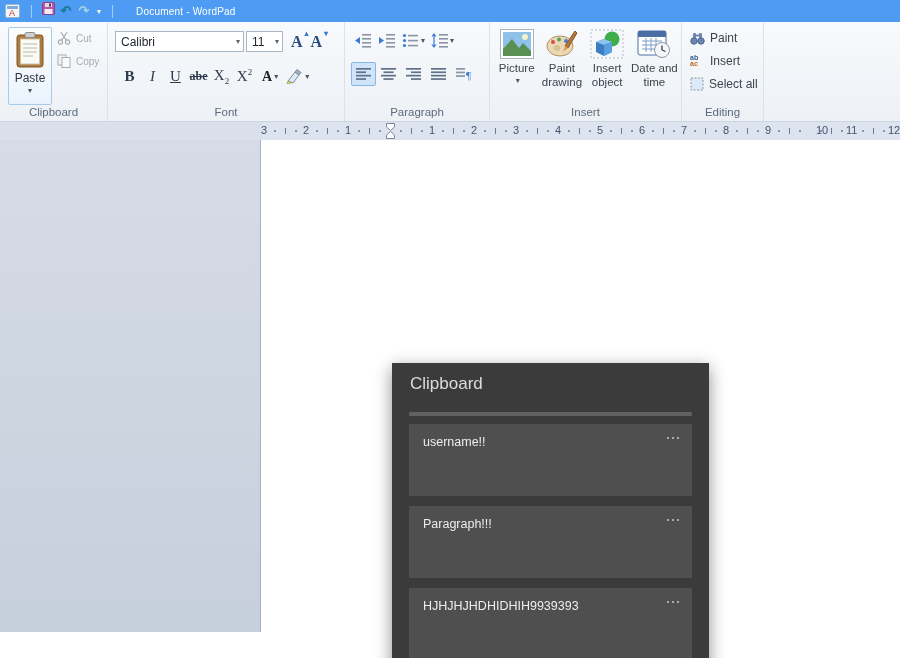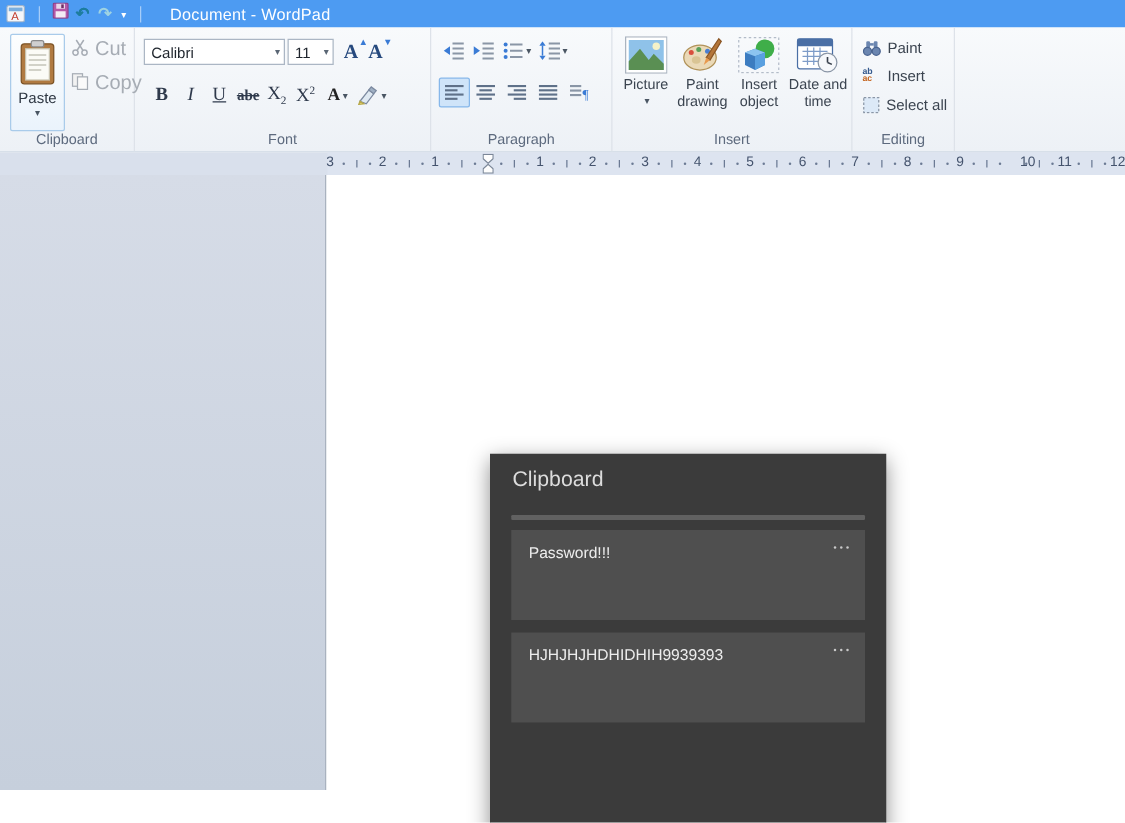--- a/index.html
+++ b/index.html
@@ -7,48 +7,48 @@
   .window{position:relative;width:900px;height:658px}
 
   
   .titlebar{height:22px;background:#4d9bf2;display:flex;align-items:center;color:#fff;padding-left:4px}
   .app-ico{width:15px;height:14px;margin:0 4px 0 1px;flex:0 0 auto}
   .qa-sep{width:1px;height:13px;background:rgba(255,255,255,.5);margin:0 7px}
   .qa-btn{width:18px;text-align:center;font-size:13px;line-height:20px;cursor:default}
   .undo-glyph{color:#1d7d9e;font-weight:bold;text-shadow:0 0 0 #1d7d9e}
   .redo-glyph{color:#9fd3e2;font-weight:bold}
   .qa-caret{font-size:8px;color:#fff;width:12px;text-align:center}
-  .win-title{font-size:13px;margin-left:16px;letter-spacing:.2px}
+  .win-title{font-size:10px;margin-left:16px;letter-spacing:.2px}
 
   
   .tabrow{height:26px;background:#fff;display:flex;font-size:12.5px;color:#343b44}
   .tab{min-width:55px;padding:0 12px;text-align:center;line-height:25px;cursor:default}
   .tab.file{background:#2878cc;color:#fff;min-width:62px}
   .tab.home{border-left:1px solid #eceff2;border-right:1px solid #eceff2}
 
   
   .ribbon{height:100px;background:linear-gradient(#f8fafc,#edf1f6);display:flex;border-bottom:1px solid #ccd6e2;position:relative}
   .group{position:relative;height:100%;border-right:1px solid #dde2e9}
   .group-label{position:absolute;bottom:3px;left:0;right:0;text-align:center;font-size:11.5px;color:#5d6a7e}
 
   
   .g-clip{width:108px}
   .paste-btn{position:absolute;left:8px;top:5px;width:44px;height:78px;border:1px solid #a9cbea;background:linear-gradient(#fdfefe,#eaf3fc);border-radius:2px;display:flex;flex-direction:column;align-items:center;cursor:default}
   .paste-label{font-size:12px;color:#2f3844;margin-top:3px}
   .paste-caret{font-size:8px;color:#4a5663;margin-top:1px}
   .cutcopy{position:absolute;left:57px;top:9px}
-  .cc-row{display:flex;margin-bottom:9px;font-size:16px;color:#a6acb4}
+  .cc-row{display:flex;align-items:center;margin-bottom:9px;font-size:10px;color:#a6acb4}
   .cc-row svg{margin-right:5px}
 
   
   .g-font{width:237px}
   .font-row1{position:absolute;left:7px;top:9px;display:flex;align-items:center}
   .combo{display:flex;align-items:center;justify-content:space-between;border:1px solid #abb6c4;background:#fff;height:21px;font-size:12px;color:#1e242c;padding:0 3px 0 5px}
   .combo .caret{font-size:8px;color:#5a6674;margin-left:4px}
-  .combo.family{width:113px}
+  .combo.family{width:129px}
   .combo.size{width:37px;margin-left:2px}
   .grow-shrink{display:flex;margin-left:8px;gap:8px}
   .gs-btn{position:relative;font-size:16px;color:#274a7e;font-weight:bold;font-family:"Liberation Serif",serif}
   .gs-btn .mini{position:absolute;top:-4px;right:-6px;font-size:8px;color:#3a7bd5}
   .font-row2{position:absolute;left:10px;top:42px;display:flex;align-items:center;height:24px}
   .fmt-btn{min-width:23px;text-align:center;font-family:"Liberation Serif",serif;font-size:15px;color:#2f3a4c;cursor:default;padding:0 2px}
   .fmt-btn.b{font-weight:bold}
   .fmt-btn.i{font-style:italic}
   .fmt-btn.u{text-decoration:underline}
   .fmt-btn.abc{font-size:12px;text-decoration:line-through;font-weight:bold}
@@ -438,21 +438,29 @@
 
   <div class="content">
     <div class="outside"></div>
     <div class="page"></div>
 
     <div class="clip-panel">
       <div class="clip-title">Clipboard</div>
       <div class="clip-divider"></div>
       <div class="clip-cards">
         <div class="card">
-          <span>Password!!!</span>
+          <span>username!!</span>
+          <span class="dots">
+              <i></i>
+              <i></i>
+              <i></i>
+            </span>
+        </div>
+        <div class="card">
+          <span>Paragraph!!!</span>
           <span class="dots">
               <i></i>
               <i></i>
               <i></i>
             </span>
         </div>
         <div class="card">
           <span>HJHJHJHDHIDHIH9939393</span>
           <span class="dots">
               <i></i>

